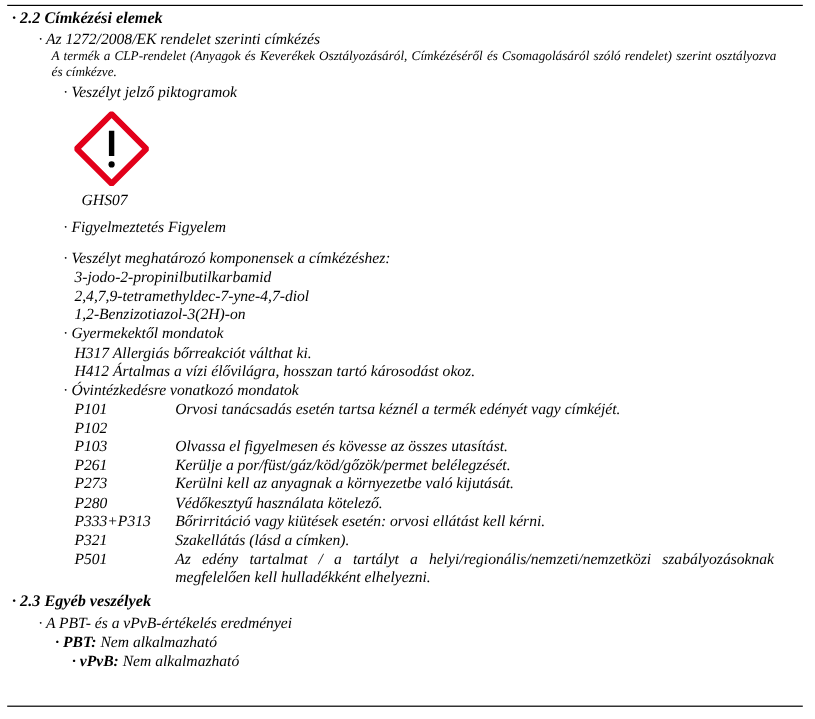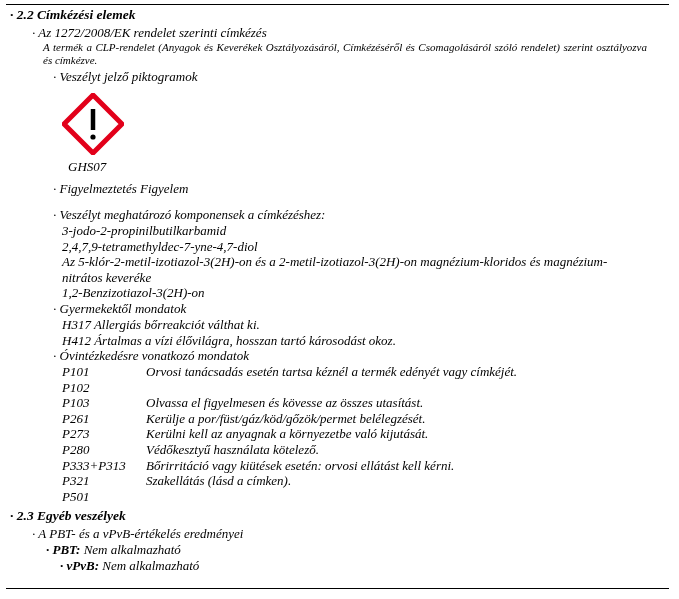--- a/index.html
+++ b/index.html
@@ -135,21 +135,20 @@
   </div>
 
   <div class="lvl2">· Figyelmeztetés Figyelem</div>
 
   <div class="gap-md"></div>
 
   <div class="lvl2">· Veszélyt meghatározó komponensek a címkézéshez:</div>
 
   <div class="plain">3-jodo-2-propinilbutilkarbamid</div>
   <div class="plain">2,4,7,9-tetramethyldec-7-yne-4,7-diol</div>
-  <div class="plain" style="margin-right:26px;">Az 5-klór-2-metil-izotiazol-3(2H)-on és a 2-metil-izotiazol-3(2H)-on magnézium-kloridos és magnézium-nitrátos keveréke</div>
   <div class="plain">1,2-Benzizotiazol-3(2H)-on</div>
 
   <div class="lvl2" style="margin-top:0;">· Gyermekektől mondatok</div>
   <div class="plain">H317 Allergiás bőrreakciót válthat ki.</div>
   <div class="plain">H412 Ártalmas a vízi élővilágra, hosszan tartó károsodást okoz.</div>
 
   <div class="lvl2" style="margin-top:0;">· Óvintézkedésre vonatkozó mondatok</div>
 
   <div class="row">
     <span class="code">P101</span>
@@ -177,20 +176,21 @@
   <div class="row">
     <span class="code">P333+P313</span>
     <span class="text">Bőrirritáció vagy kiütések esetén: orvosi ellátást kell kérni.</span>
   </div>
   <div class="row">
     <span class="code">P321</span>
     <span class="text">Szakellátás (lásd a címken).</span>
   </div>
   <div class="row">
     <span class="code">P501</span>
+    <span class="text just">Az edény tartalmat / a tartályt a helyi/regionális/nemzeti/nemzetközi szabályozásoknak megfelelően kell hulladékként elhelyezni.</span>
   </div>
 
   <div class="h2" style="margin-top:4px;">· 2.3 Egyéb veszélyek</div>
 
   <div class="lvl1">· A PBT- és a vPvB-értékelés eredményei</div>
 
   <div class="sub-bullet">
     <span class="bold">· PBT:</span>
     <span>Nem alkalmazható</span>
   </div>

